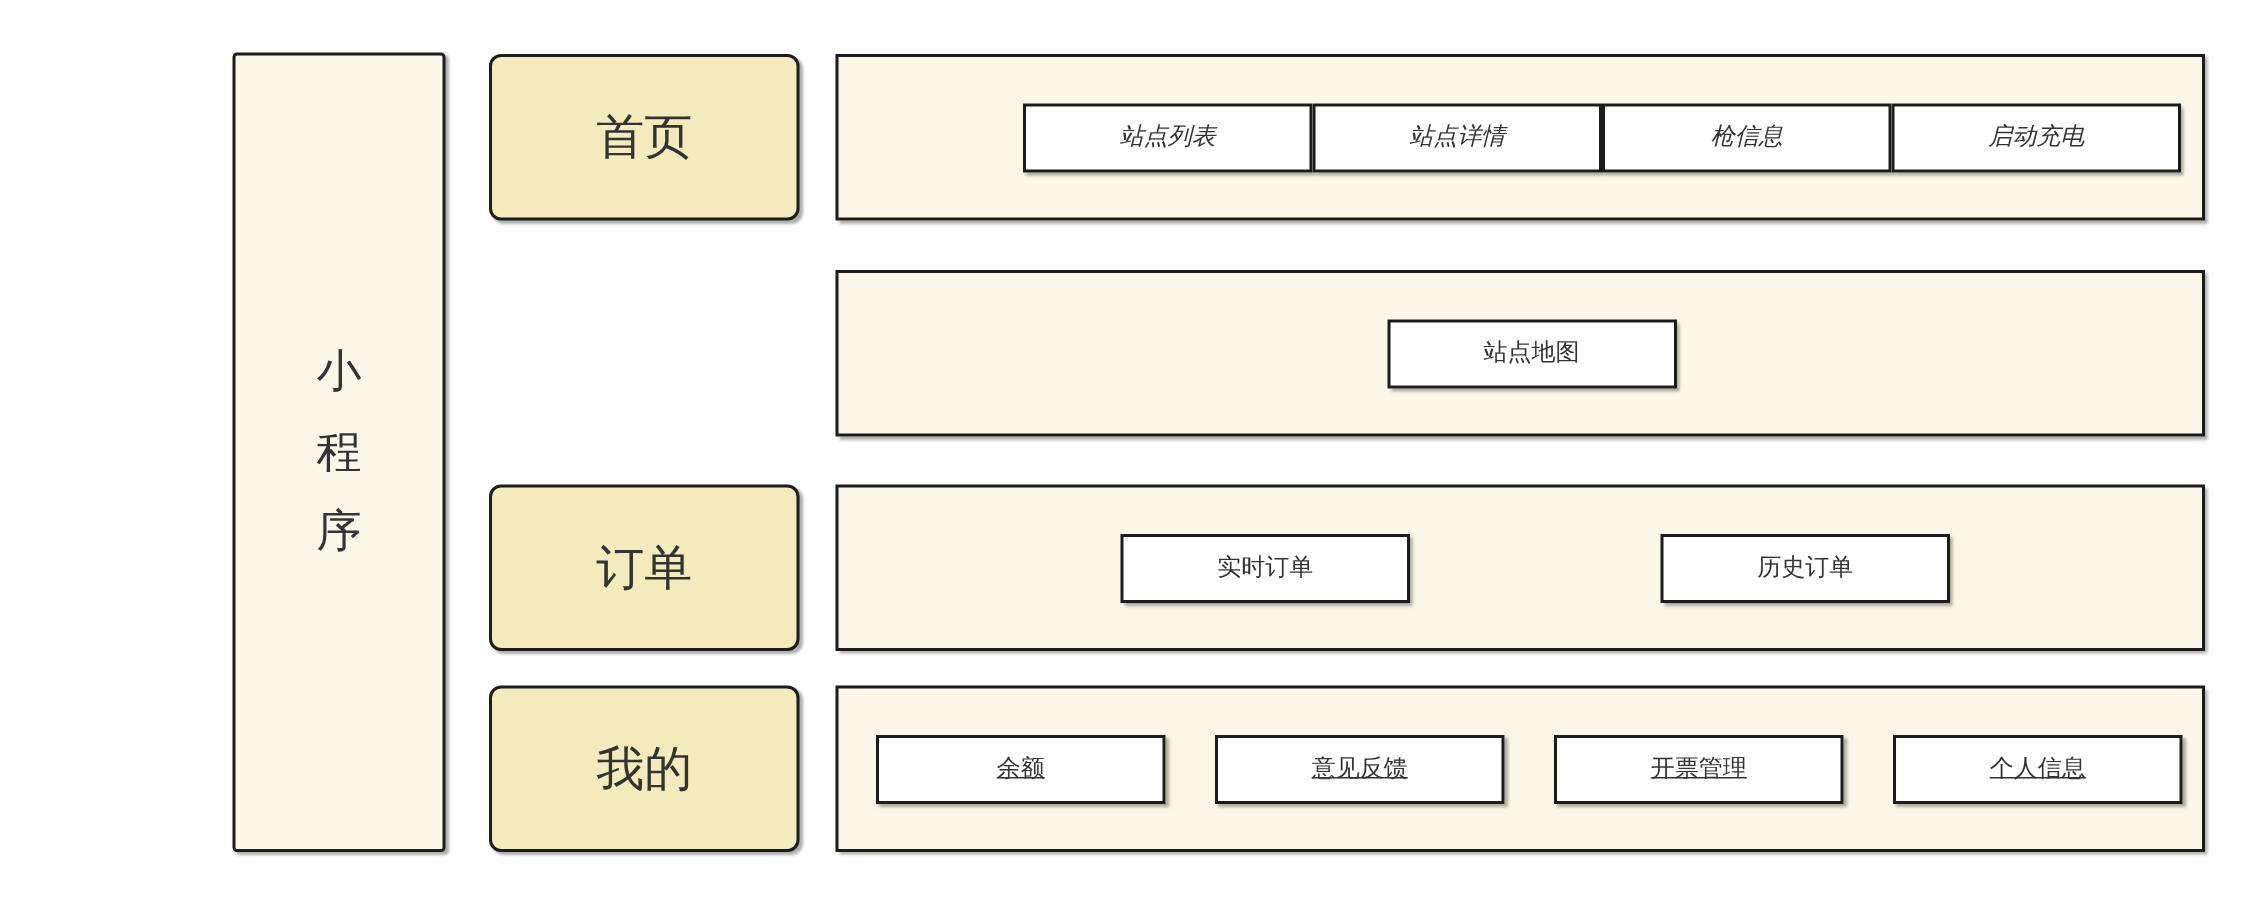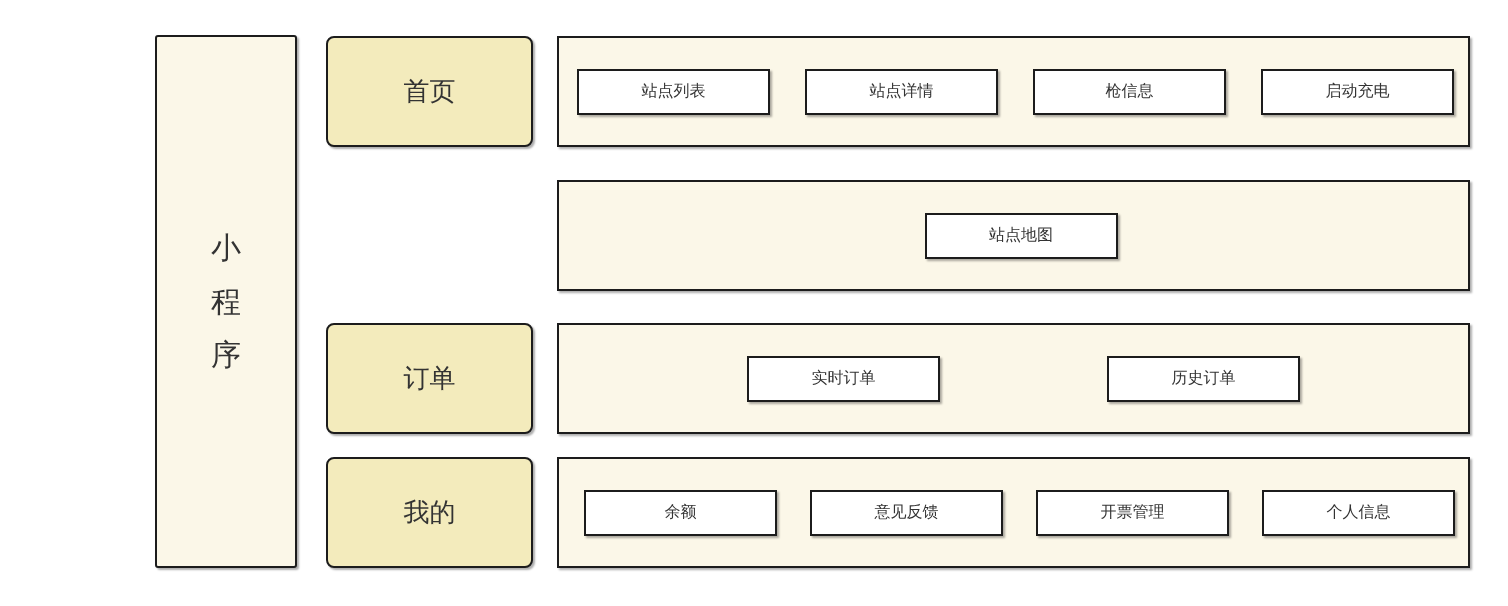--- a/index.html
+++ b/index.html
@@ -45,21 +45,21 @@
     word-break: break-all;
     letter-spacing: 0;
   }
   
   .section-label-box {
     position: absolute;
     left: 326px;
     width: 207px; height: 111px;
     background: var(--node_fill_khaki);
     border-radius: 8px;
-    font-size: 26px;
+    font-size: 32px;
   }
   
   .section-panel {
     position: absolute;
     left: 557px;
     width: 913px; height: 111px;
     border-radius: 0;
     justify-content: flex-start;
   }
   .row-top-1 { top: 36px; }
@@ -67,22 +67,22 @@
   .row-top-3 { top: 323px; }
   .row-top-4 { top: 457px; }
 
   .panel-items {
     display: flex;
     align-items: center;
     width: 100%;
     height: 100%;
     padding-left: 15px;
   }
-  .panel-items.spread-a { justify-content: space-between; padding: 0 14px 0 18px; }
-  .panel-items.spread-b { justify-content: space-between; padding: 0 13px 0 25px; }
+  .panel-items.spread-a { justify-content: flex-end; padding: 0 14px 0 18px; font-style: italic; }
+  .panel-items.spread-b { justify-content: space-between; padding: 0 13px 0 25px; text-decoration: underline; }
   .panel-items.center-one { justify-content: center; }
   .panel-items.center-split { justify-content: center; gap: 167px; padding-left: 20px; }
 
   .item-box {
     width: 193px; height: 46px;
     background: var(--item_fill_white);
     border: 2px solid var(--border);
     box-shadow: 2px 2px 2px rgba(0,0,0,0.32);
     display: flex;
     align-items: center;

